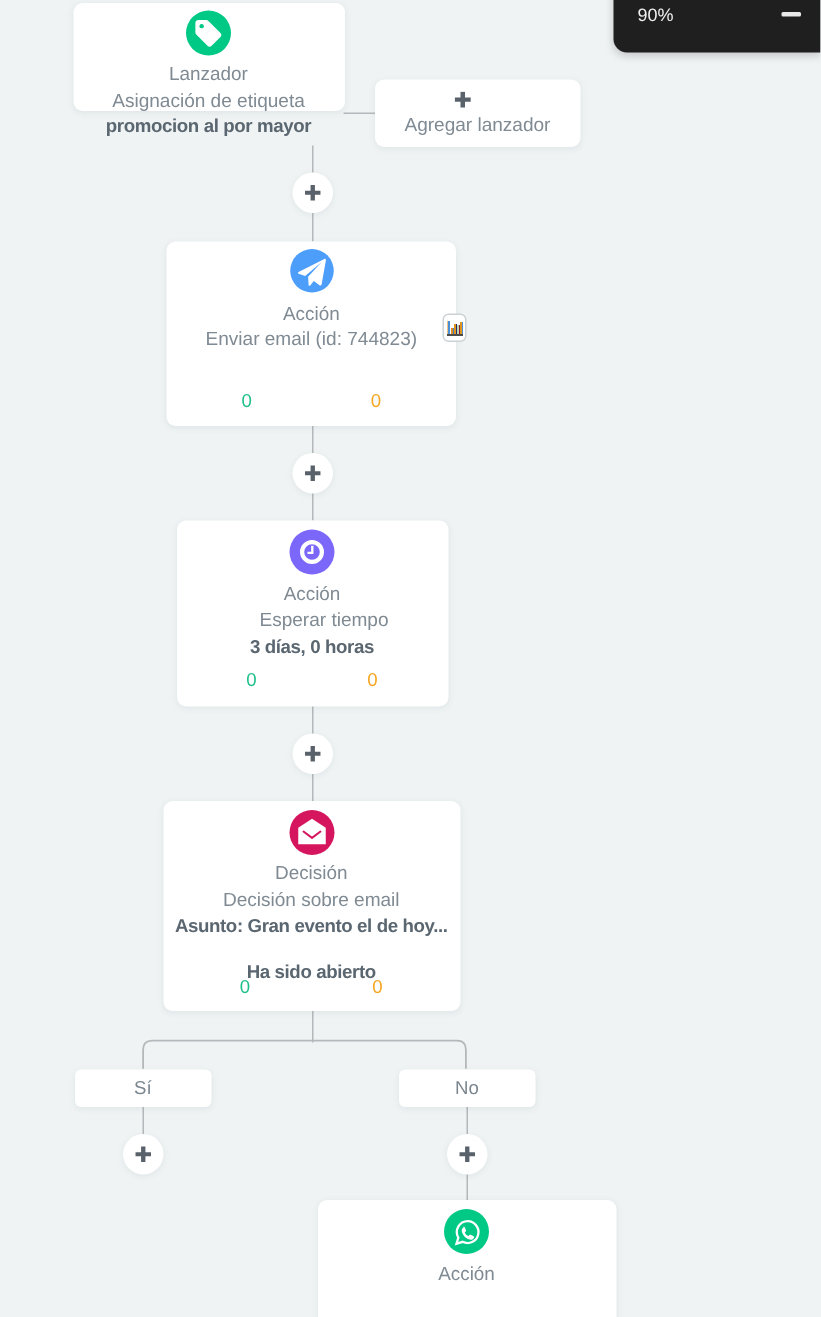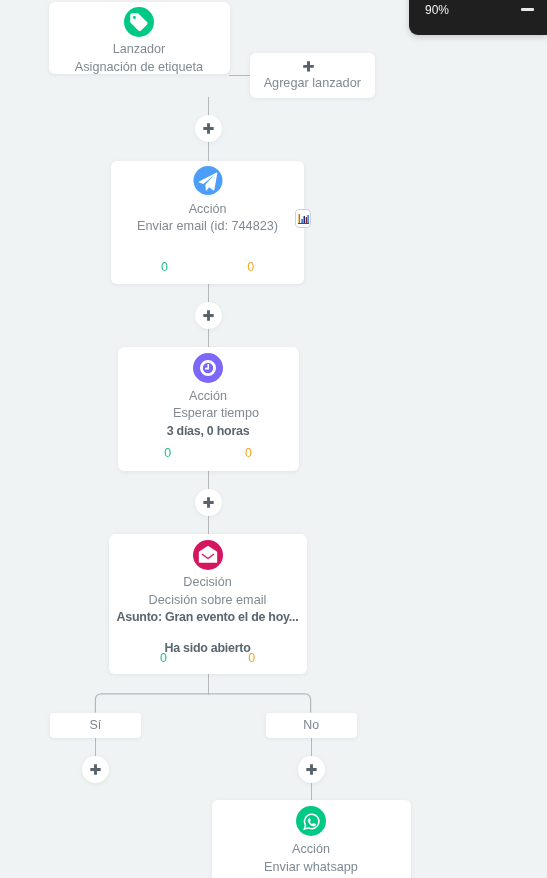--- a/index.html
+++ b/index.html
@@ -106,23 +106,24 @@
 
   <div class="card" style="left:48.5px; top:1.6px; width:181px; height:72px;">
     <div class="node-icon" style="top:5.6px; width:30px; height:30px; background:#00c885;">
       <svg width="20" height="20" viewBox="0 0 24 24" aria-hidden="true">
         <path d="M11.6 1.5 H3.9 c-1.3 0 -2.4 1.06 -2.4 2.4 v7.7 c0 0.62 0.25 1.22 0.7 1.66 l9.0 9.0 c0.92 0.92 2.4 0.92 3.32 0 l7.04 -7.04 c0.92 -0.92 0.92 -2.4 0 -3.32 l-9.0 -9.0 c-0.44 -0.45 -1.04 -0.7 -1.66 -0.7 z" fill="#ffffff"></path>
         <circle cx="6.5" cy="6.5" r="1.75" fill="#00c885"></circle>
       </svg>
     </div>
     <div class="ntext kind" style="top:40.6px;">Lanzador</div>
     <div class="ntext title" style="top:58.1px;">Asignación de etiqueta</div>
-  </div>
-
-  <div class="addcard" style="left:249.8px; top:52.5px; width:125px; height:45px;">
+    <div class="ntext subtitle" style="top:75.6px;">promocion al por mayor</div>
+  </div>
+
+  <div class="addcard" style="left:249.8px; top:52.5px; width:137px; height:45px;">
     <svg width="11" height="11" viewBox="0 0 11 11" style="position:absolute; left:52.8px; top:8.3px;">
       <path d="M4.0 0.2 h3.0 v3.75 h3.8 v2.9 h-3.8 v3.75 h-3.0 v-3.75 h-3.8 v-2.9 h3.8 z" fill="#59626b"></path>
     </svg>
     <div class="ntext" style="top:23.6px; color:#7f8a93; font-size:12.7px;">Agregar lanzador</div>
   </div>
 
   <div class="plusbtn" style="left:194.5px; top:115px;">
     <svg width="11" height="11" viewBox="0 0 11 11">
       <path d="M4.05 0.35 h2.9 v3.75 h3.7 v2.8 h-3.7 v3.75 h-2.9 v-3.75 h-3.7 v-2.8 h3.7 z" fill="#59626b"></path>
     </svg>
@@ -220,21 +221,20 @@
   </div>
 
   <div class="card" style="left:211.5px; top:800px; width:199px; height:140px;">
     <div class="node-icon" style="top:6px; width:30px; height:30px; background:#00c885;">
       <svg width="21" height="21" viewBox="0 0 24 24" aria-hidden="true">
         <path d="M12.4 3.6 a8.3 8.3 0 0 0 -7.2 12.5 l-1.4 4.6 l4.7 -1.4 A8.3 8.3 0 1 0 12.4 3.6 z" fill="none" stroke="#ffffff" stroke-width="1.75"></path>
         <path d="M9.05 7.6 c0.38 -0.08 0.76 0.06 0.94 0.47 l1.0 2.25 c0.16 0.36 0.1 0.77 -0.17 1.06 l-0.5 0.55 c-0.16 0.17 -0.2 0.43 -0.08 0.64 c0.5 0.92 1.25 1.67 2.18 2.17 c0.21 0.11 0.47 0.08 0.64 -0.09 l0.56 -0.53 c0.28 -0.27 0.7 -0.33 1.05 -0.16 l2.15 1.03 c0.42 0.2 0.59 0.7 0.37 1.11 c-0.62 1.13 -1.93 1.78 -3.2 1.47 c-3.0 -0.72 -5.42 -3.15 -6.13 -6.17 c-0.3 -1.27 0.34 -2.57 1.45 -3.2 z" fill="#ffffff"></path>
       </svg>
     </div>
     <div class="ntext kind" style="top:42.1px;">Acción</div>
-    <div class="ntext title" style="top:59.6px;">Enviar whatsapp</div>
   </div>
 
   <div class="zoompanel">
     <div class="zoomlevel">90%</div>
     <div class="zoomminus"></div>
   </div>
 
 </div>
 
 </body></html>

